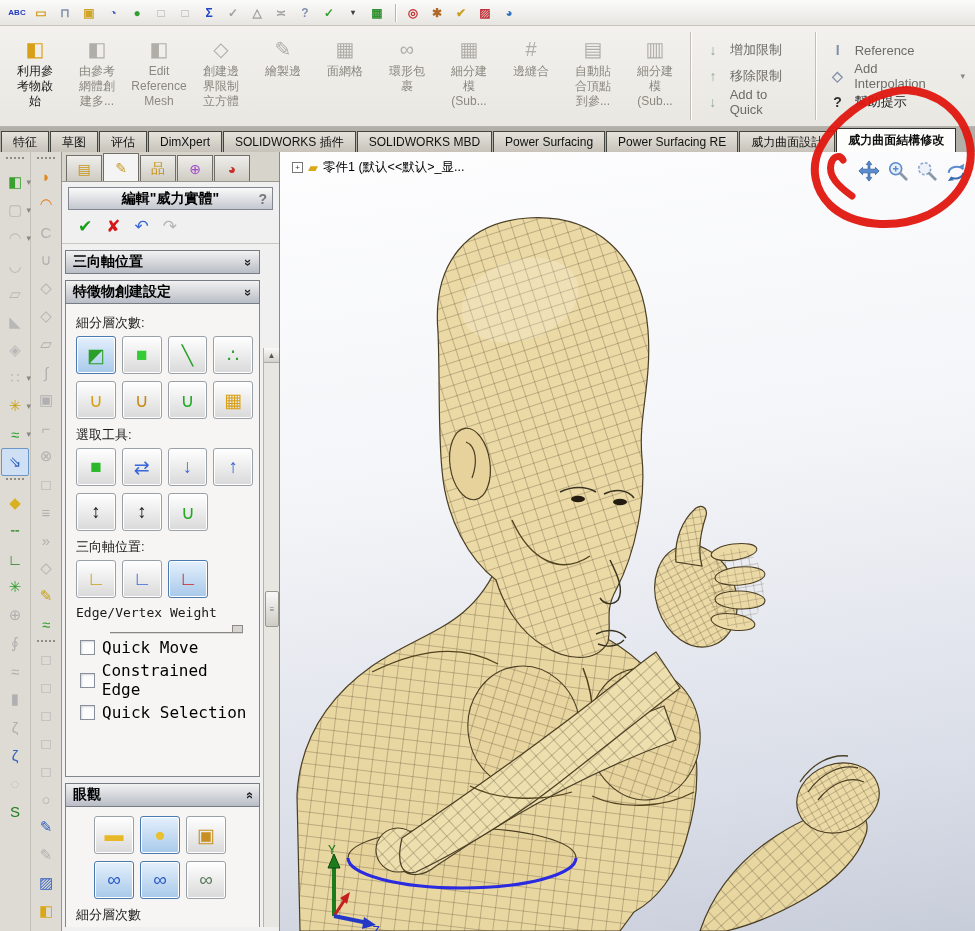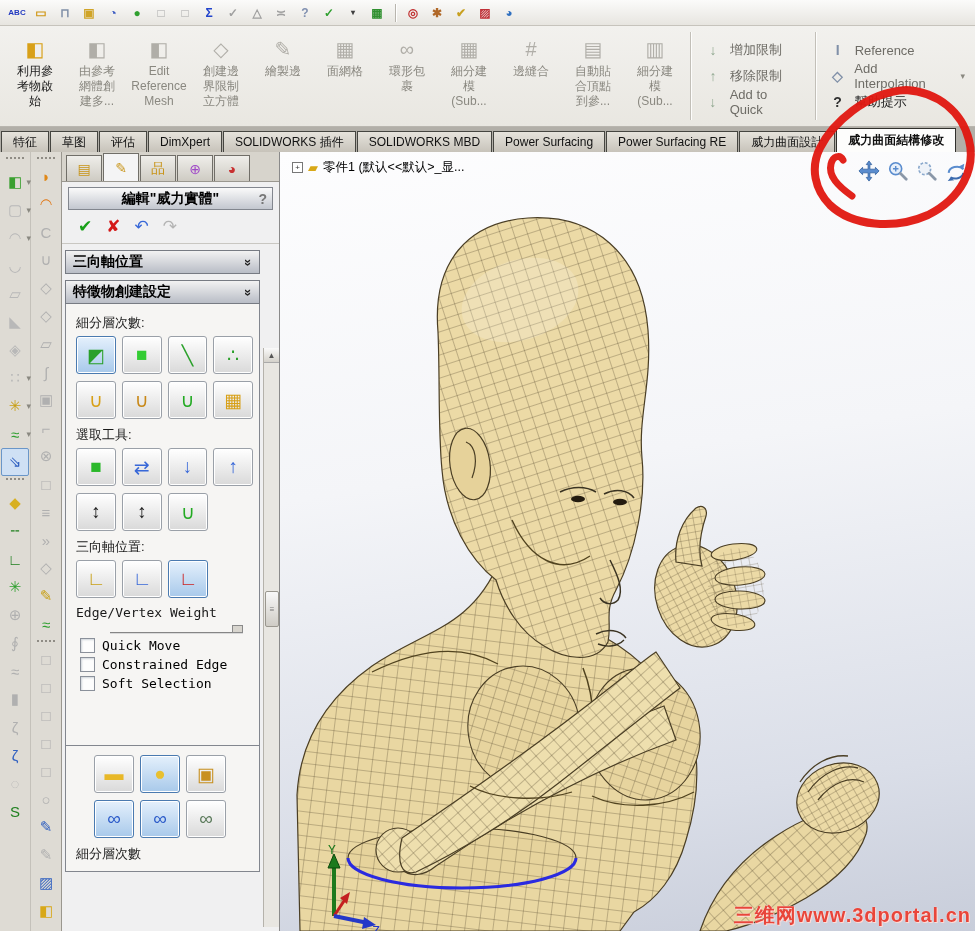--- a/index.html
+++ b/index.html
@@ -77,21 +77,21 @@
   .glabel{font-size:13px;color:#1a1a1a;margin:4px 0 4px 2px;}
   .btnrow{display:flex;gap:6px;margin:3px 0 7px 2px;}
   .b36{width:38px;height:36px;border:1px solid #9aa0a8;border-radius:3px;
     background:linear-gradient(#ffffff,#d9d9d9);display:flex;align-items:center;
     justify-content:center;font-size:19px;box-shadow:inset 0 0 0 1px #fff;}
   .b36.active{background:linear-gradient(#e4f0fc,#a8c9ea);border-color:#4a7ab0;}
   .mono{font-family:"DejaVu Sans Mono",monospace;}
   .wslider{height:8px;margin:2px 10px 4px 36px;border-bottom:2px groove #d9d9d9;position:relative;}
   .whandle{position:absolute;right:0;top:1px;width:9px;height:6px;background:#d8d5ce;border:1px solid #8a8a8a;}
   .cbrow{display:flex;align-items:center;gap:7px;margin:4px 0 4px 6px;
-    font-size:13px;}
+    font-size:16px;}
   .cb{width:13px;height:13px;background:#fdfdfd;border:1px solid #8a909a;
     box-shadow:inset 1px 1px 2px #cfd4da;}
   .spacer{height:46px;}
   .pscroll{position:absolute;right:0;top:104px;bottom:0;width:15px;background:#e8e6e1;
     border-left:1px solid #b5b2ab;}
   .pscroll .arr{height:14px;display:flex;align-items:center;justify-content:center;
     font-size:8px;color:#555;background:linear-gradient(#fafafa,#d4d1ca);border-bottom:1px solid #aaa;}
   .pscroll .hnd{position:absolute;top:42%;left:1px;width:12px;height:34px;
     background:linear-gradient(#f8f8f8,#cfccc5);border:1px solid #9a978f;border-radius:2px;
     display:flex;align-items:center;justify-content:center;font-size:8px;color:#777;}
@@ -585,24 +585,28 @@
         <div class="cbrow mono">
               <span class="cb"></span>
               <span>Quick Move</span>
             </div>
             <div class="cbrow mono">
               <span class="cb"></span>
               <span>Constrained Edge</span>
             </div>
             <div class="cbrow mono">
               <span class="cb"></span>
-              <span>Soft Selection</span>
+              <span>Quick Selection</span>
             </div>
           </div>
         <div class="spacer"></div>
+      </div>
+      <div class="sechead">
+        <span>眼觀</span>
+        <span class="chev up">»</span>
       </div>
       <div class="gbox">
         <div class="btnrow" style="margin-left:20px">
 
         <div class="b36">
               <span style="color: rgb(232, 184, 40);">▬</span>
             </div>
             <div class="b36 active">
               <span style="color: rgb(232, 192, 48);">●</span>
             </div>
@@ -757,20 +761,19 @@
       <text x="16" y="14" font-size="13" fill="#1d7a1d" font-family="DejaVu Sans Mono, monospace">Y</text>
       <line x1="22" y1="76" x2="22" y2="24" stroke="#1d7a1d" stroke-width="4"></line>
       <polygon points="22,14 16,28 28,28" fill="#1d7a1d" stroke="#0c4a0c"></polygon>
       <line x1="22" y1="76" x2="34" y2="58" stroke="#c42020" stroke-width="3"></line>
       <polygon points="38,52 28,58 35,64" fill="#c42020"></polygon>
       <line x1="22" y1="76" x2="56" y2="83" stroke="#2438c8" stroke-width="4"></line>
       <polygon points="64,85 52,77 50,89" fill="#2438c8"></polygon>
       <text x="60" y="95" font-size="13" fill="#2438c8" font-family="DejaVu Sans Mono, monospace">Z</text>
     </svg>
 
-    <div class="watermark">三维网www.3dportal.cn</div>
   </div>
 </div>
 
 <svg class="overlay" viewBox="0 0 975 931">
   <path d="M906,90 C938,92 962,112 969,140 C976,168 962,198 928,215 C894,230 852,226 830,205 C815,190 810,168 820,148 C832,124 866,92 906,90" fill="none" stroke="#e01710" stroke-width="8" stroke-linecap="round" opacity="0.95"></path>
   <path d="M852,196 C838,186 828,176 831,164 C833,156 840,154 843,160" fill="none" stroke="#e01710" stroke-width="7" stroke-linecap="round" opacity="0.95"></path>
 </svg>
 
 </body></html>

